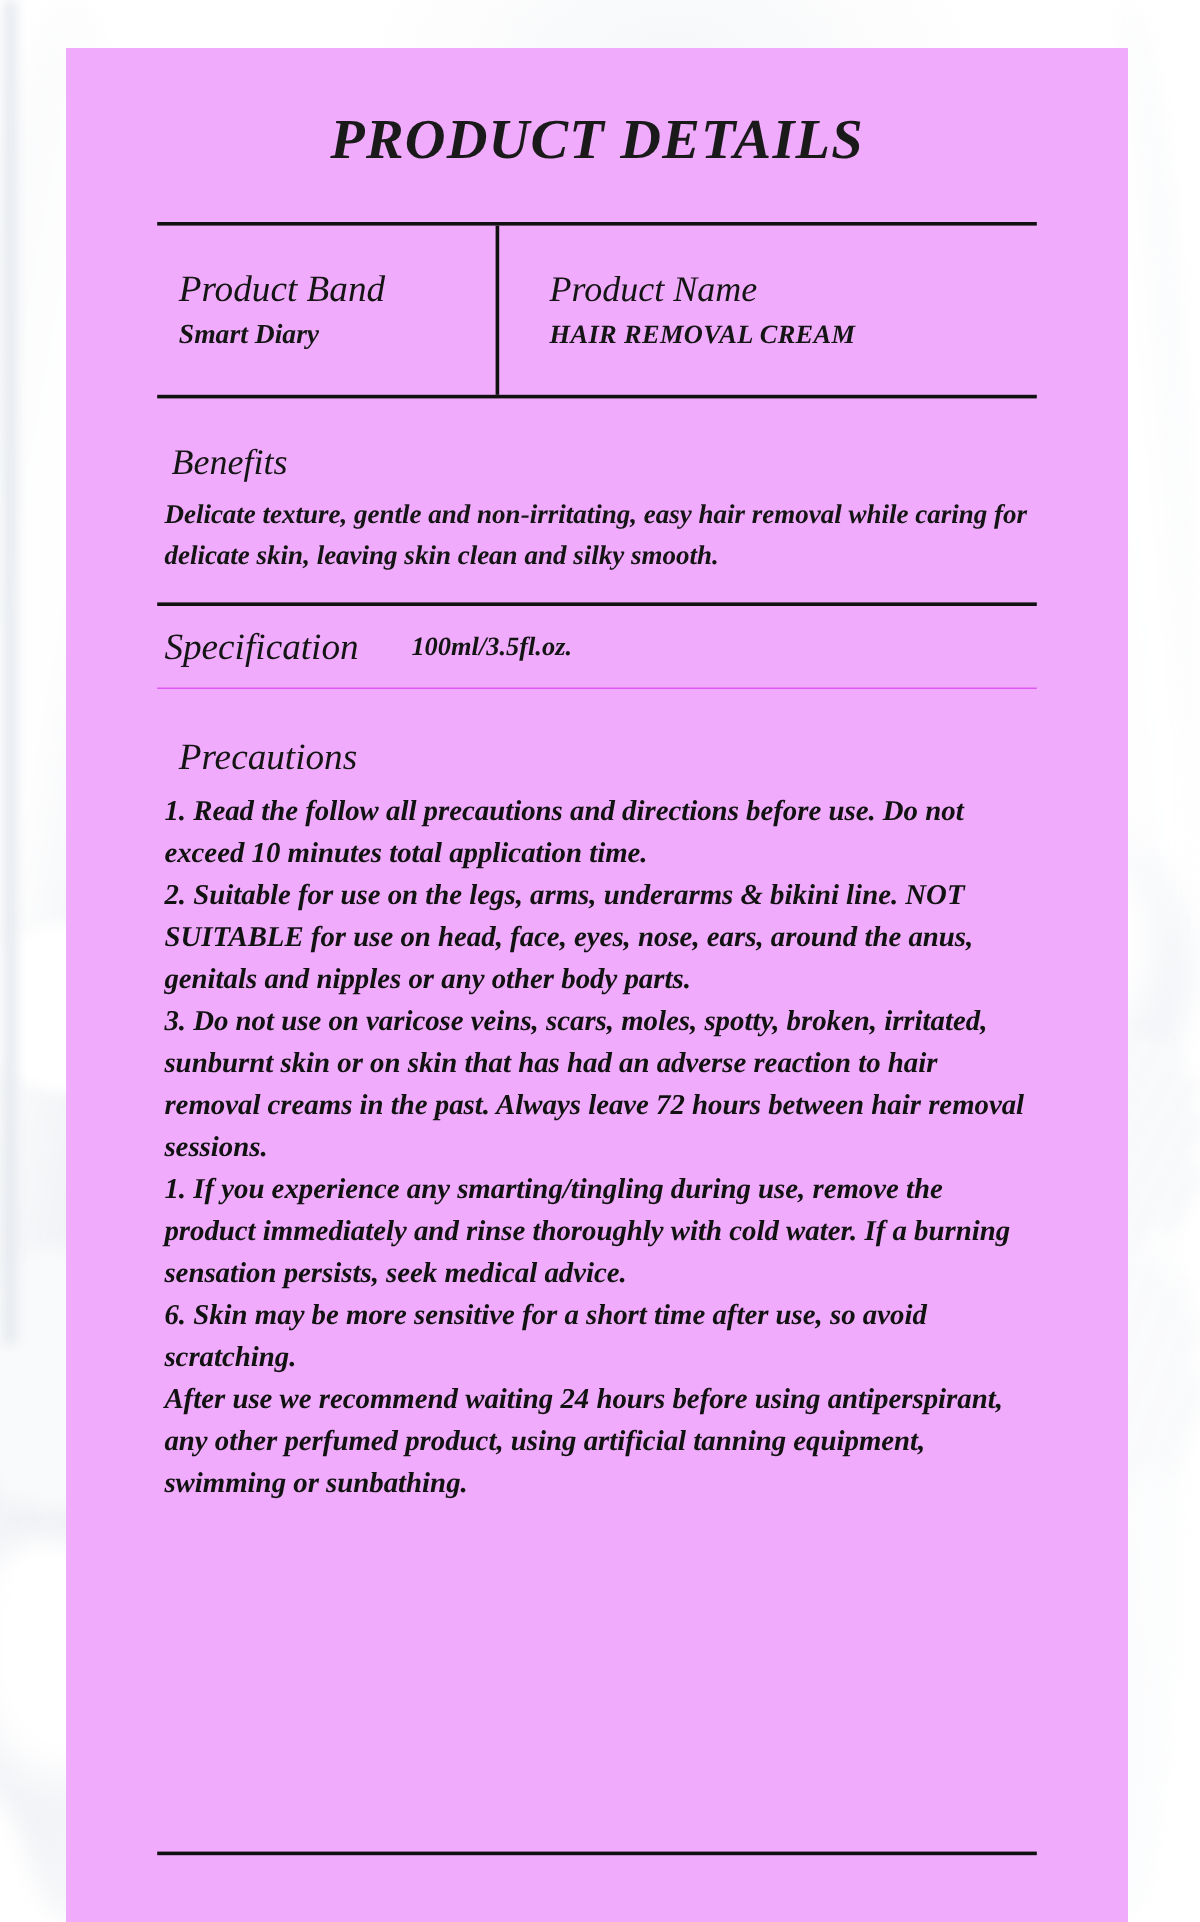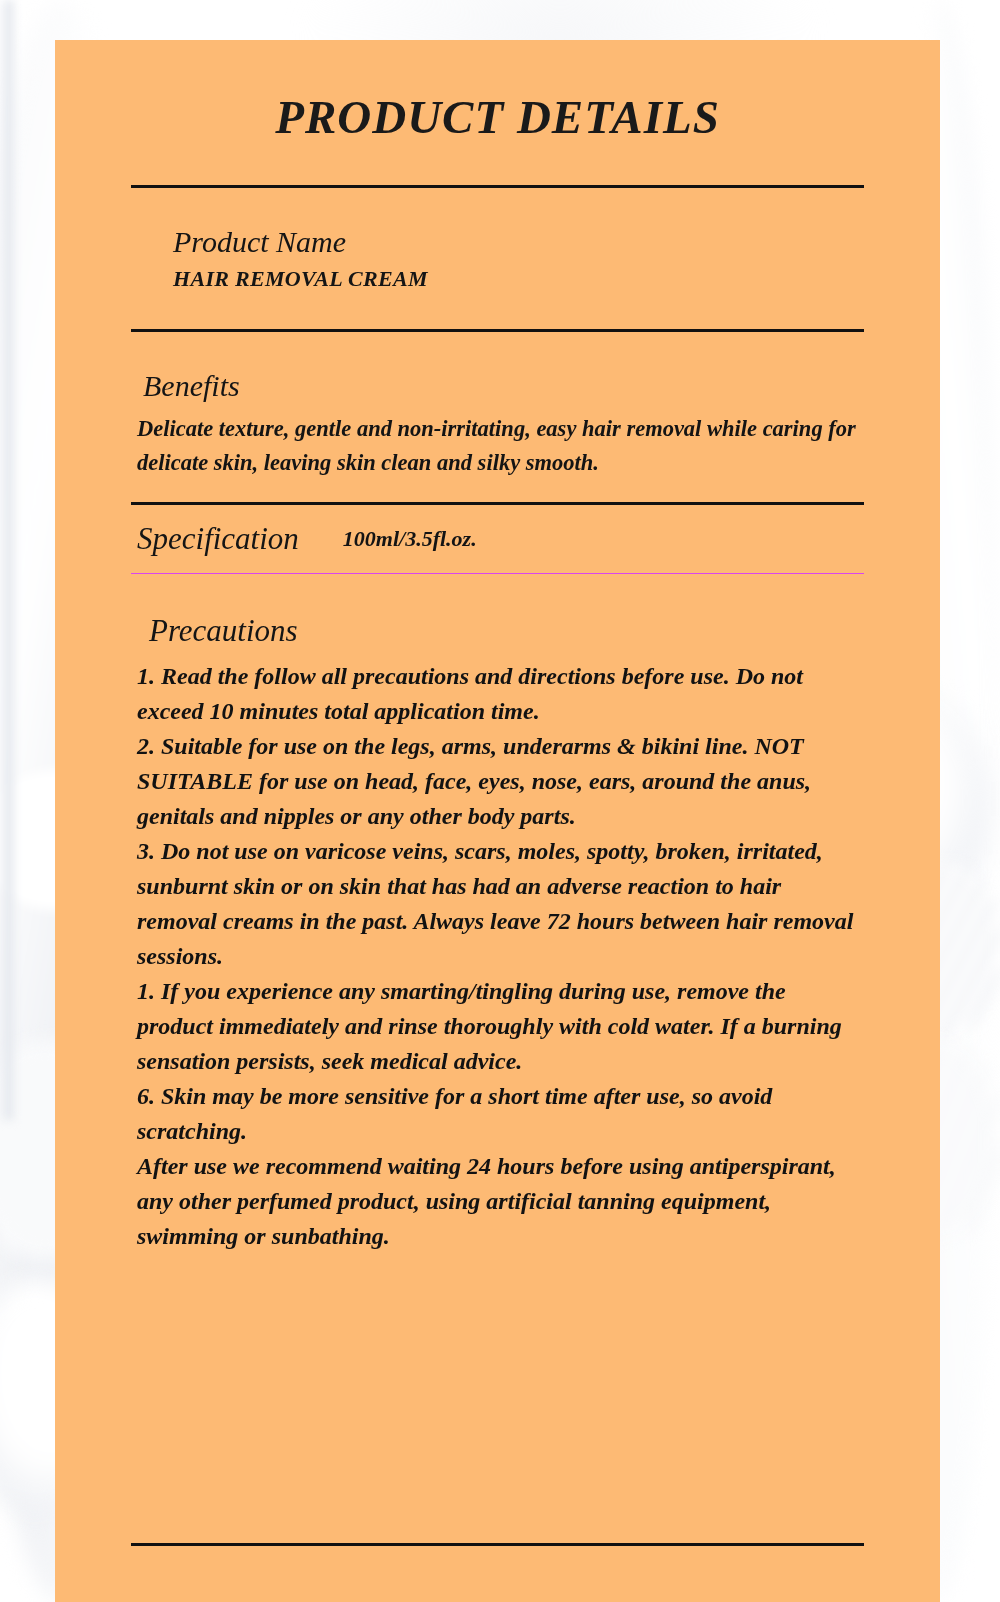--- a/index.html
+++ b/index.html
@@ -87,21 +87,21 @@
     filter: blur(5px);
   }
 
   
   #card {
     position: absolute;
     left: 55px;
     top: 40px;
     width: 885px;
     height: 1562px;
-    background: #fdba74;
+    background: #f0abfc;
     box-sizing: border-box;
   }
 
   .title {
     text-align: center;
     font-style: italic;
     font-weight: 700;
     font-size: 47px;
     letter-spacing: 1px;
     color: #1a1a1a;
@@ -249,20 +249,24 @@
   <div class="bg-right-edge-line"></div>
 </div>
 
 <div id="card">
 
   <h1 class="title">PRODUCT DETAILS</h1>
 
   <div class="sheet">
 
     <div class="band-table">
+      <div class="band-cell left">
+        <div class="cell-label">Product Band</div>
+        <div class="cell-value">Smart Diary</div>
+      </div>
       <div class="band-cell right">
         <div class="cell-label right-label">Product Name</div>
         <div class="cell-value right-value">HAIR REMOVAL CREAM</div>
       </div>
     </div>
 
     <div class="benefits">
       <div class="section-head">Benefits</div>
       <div class="benefits-body">Delicate texture, gentle and non-irritating, easy hair removal while caring for delicate skin, leaving skin clean and silky smooth.</div>
     </div>

